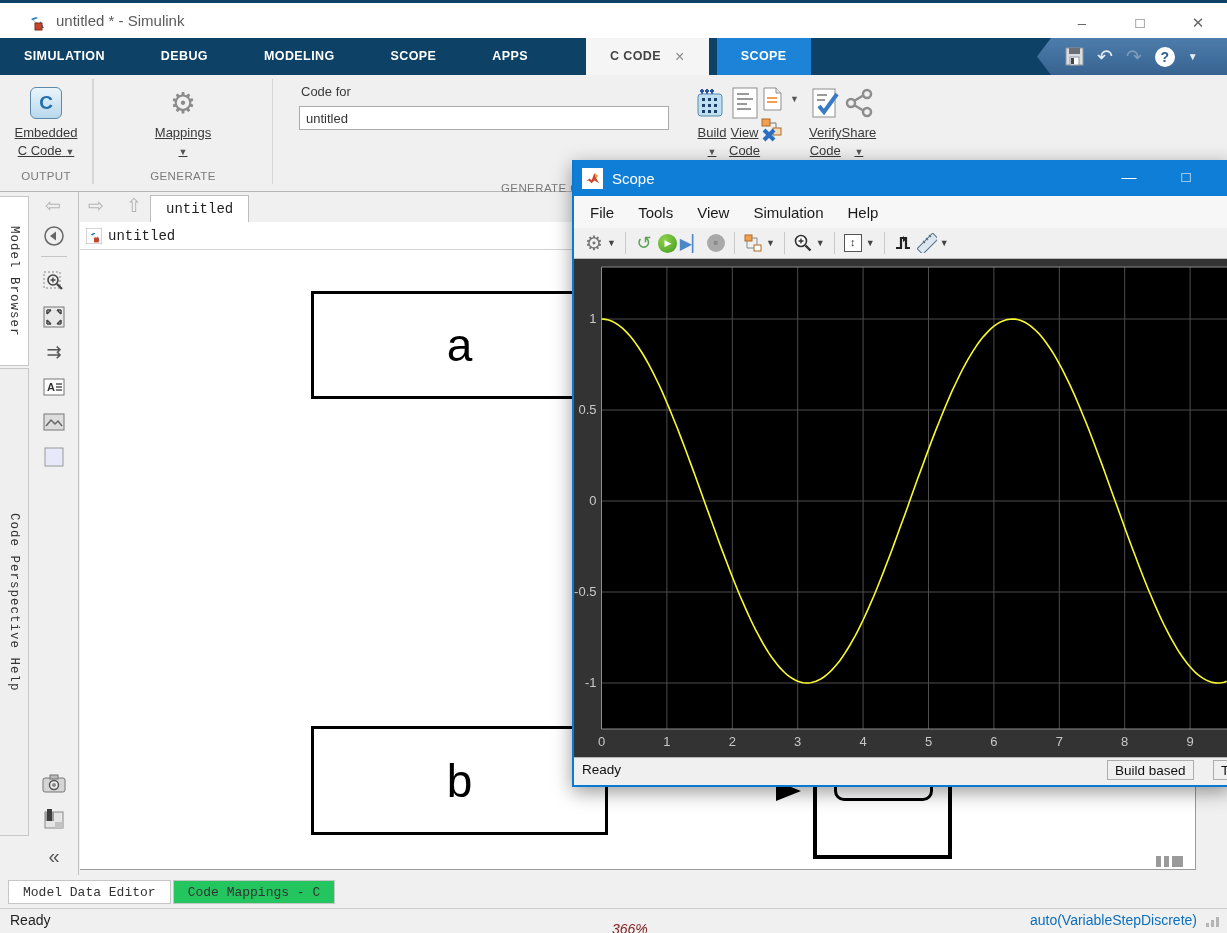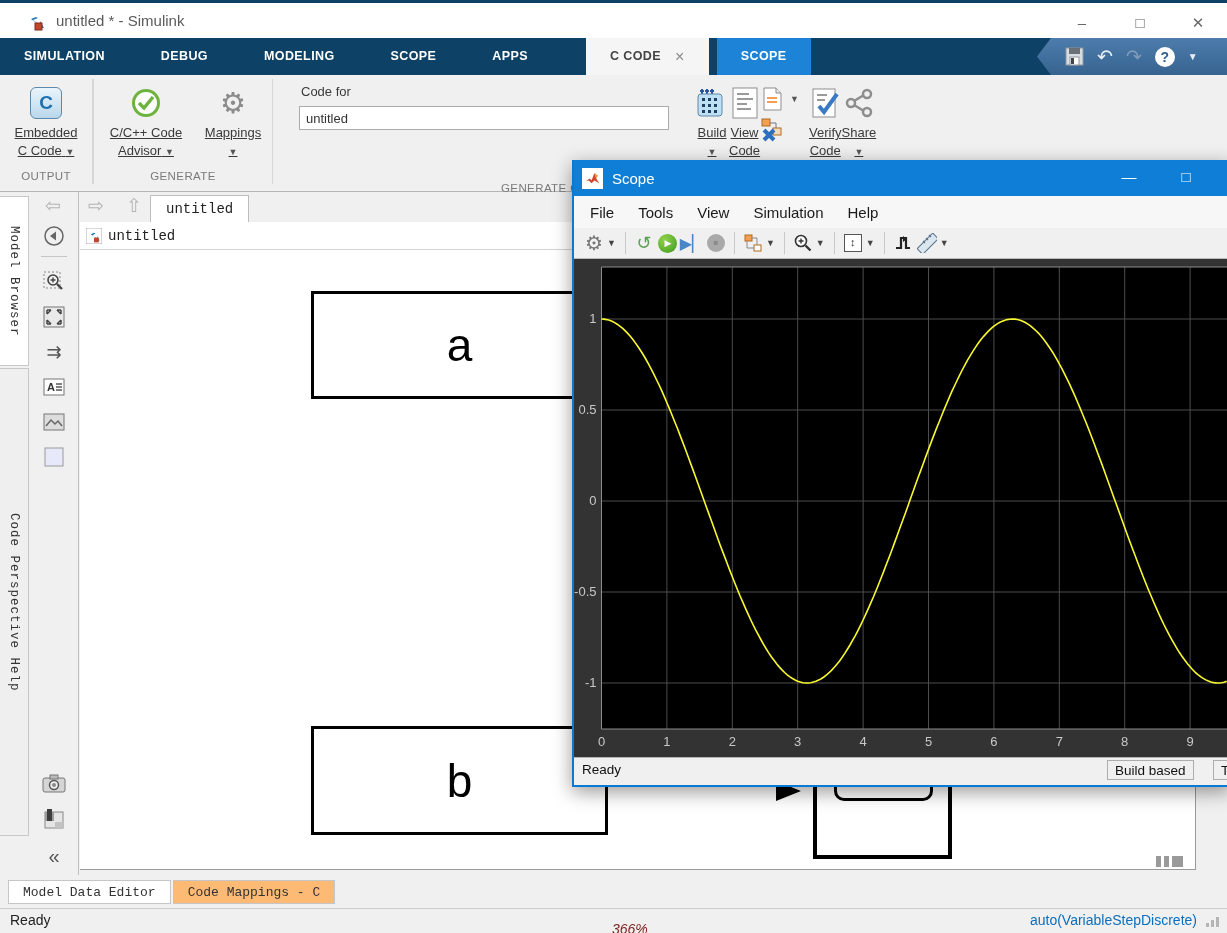--- a/index.html
+++ b/index.html
@@ -63,21 +63,21 @@
        font-size:46px;color:#000;}
   .scopeblk{position:absolute;left:733px;top:508px;width:131px;height:93px;background:#fff;border:4px solid #000;}
   .scopescreen{position:absolute;left:17px;top:7px;width:93px;height:26px;border:3px solid #000;border-radius:10px;}
   .wirearrow{position:absolute;left:696px;top:531px;width:0;height:0;border-top:10px solid transparent;
              border-bottom:10px solid transparent;border-left:25px solid #000;}
   .grip{position:absolute;right:12px;bottom:2px;display:flex;gap:3px;align-items:flex-end;}
   .grip div{background:#9a9a9a;}
   
   .bottomtabs{position:absolute;left:0;top:875px;width:1227px;height:33px;background:#f0f0f0;display:flex;align-items:center;padding-left:8px;box-sizing:border-box;gap:2px;}
   .btab{height:24px;line-height:24px;padding:0 14px;font-family:"Liberation Mono",monospace;font-size:13px;color:#333;
-        border:1px solid #c6c6c6;background:#fdba74;box-sizing:border-box;}
+        border:1px solid #c6c6c6;background:#22c55e;box-sizing:border-box;}
   .btab.active{background:#fff;}
   .statusbar{position:absolute;left:0;top:908px;width:1227px;height:25px;background:#f0f0f0;border-top:1px solid #cdcdcd;box-sizing:border-box;font-size:14px;}
   .statusbar .ready{position:absolute;left:10px;top:3px;color:#222;}
   .statusbar .zoom{position:absolute;left:612px;top:12px;color:#7f1d1d;font-style:italic;}
   .statusbar .solver{position:absolute;right:30px;top:3px;color:#0b6fbd;}
   .statusgrip{position:absolute;right:8px;top:8px;display:flex;gap:2px;align-items:flex-end;}
   .statusgrip div{width:3px;background:#b5b5b5;}
   
   .scopewin{position:absolute;left:572px;top:160px;width:659px;height:627px;background:#f0f0f0;
             border:2px solid #0a79d2;border-top:none;box-sizing:border-box;box-shadow:0 5px 18px rgba(0,0,0,.4);z-index:50;}
@@ -156,31 +156,20 @@
         </div>
       </div>
       <div class="ts-label">OUTPUT</div>
     </div>
     <div class="ts-sep"></div>
 
     <div class="ts-sep"></div>
 
     <div class="ts-sec" style="width:178px">
       <div class="ts-body" style="justify-content:center;gap:4px">
-        <div class="bigbtn" style="width:96px">
-          <div class="bicon">
-            <svg width="32" height="32" viewBox="0 0 32 32">
-              <circle cx="16" cy="16" r="14" fill="#6eb33f"></circle>
-              <circle cx="16" cy="16" r="11" fill="#fff"></circle>
-              <path d="M9 16 L14 21 L23 10" stroke="#6eb33f" stroke-width="3.5" fill="none"></path>
-            </svg>
-          </div>
-          <div class="l">C/C++ Code</div>
-          <div class="l"><span>Advisor</span> <span class="caret">▼</span></div>
-        </div>
         <div class="bigbtn" style="width:70px">
           <div class="bicon">
               <span class="gear">⚙</span>
             </div>
           <div class="l">Mappings</div>
           <div class="l"><span class="caret">▼</span></div>
         </div>
       </div>
       <div class="ts-label">GENERATE</div>
     </div>

